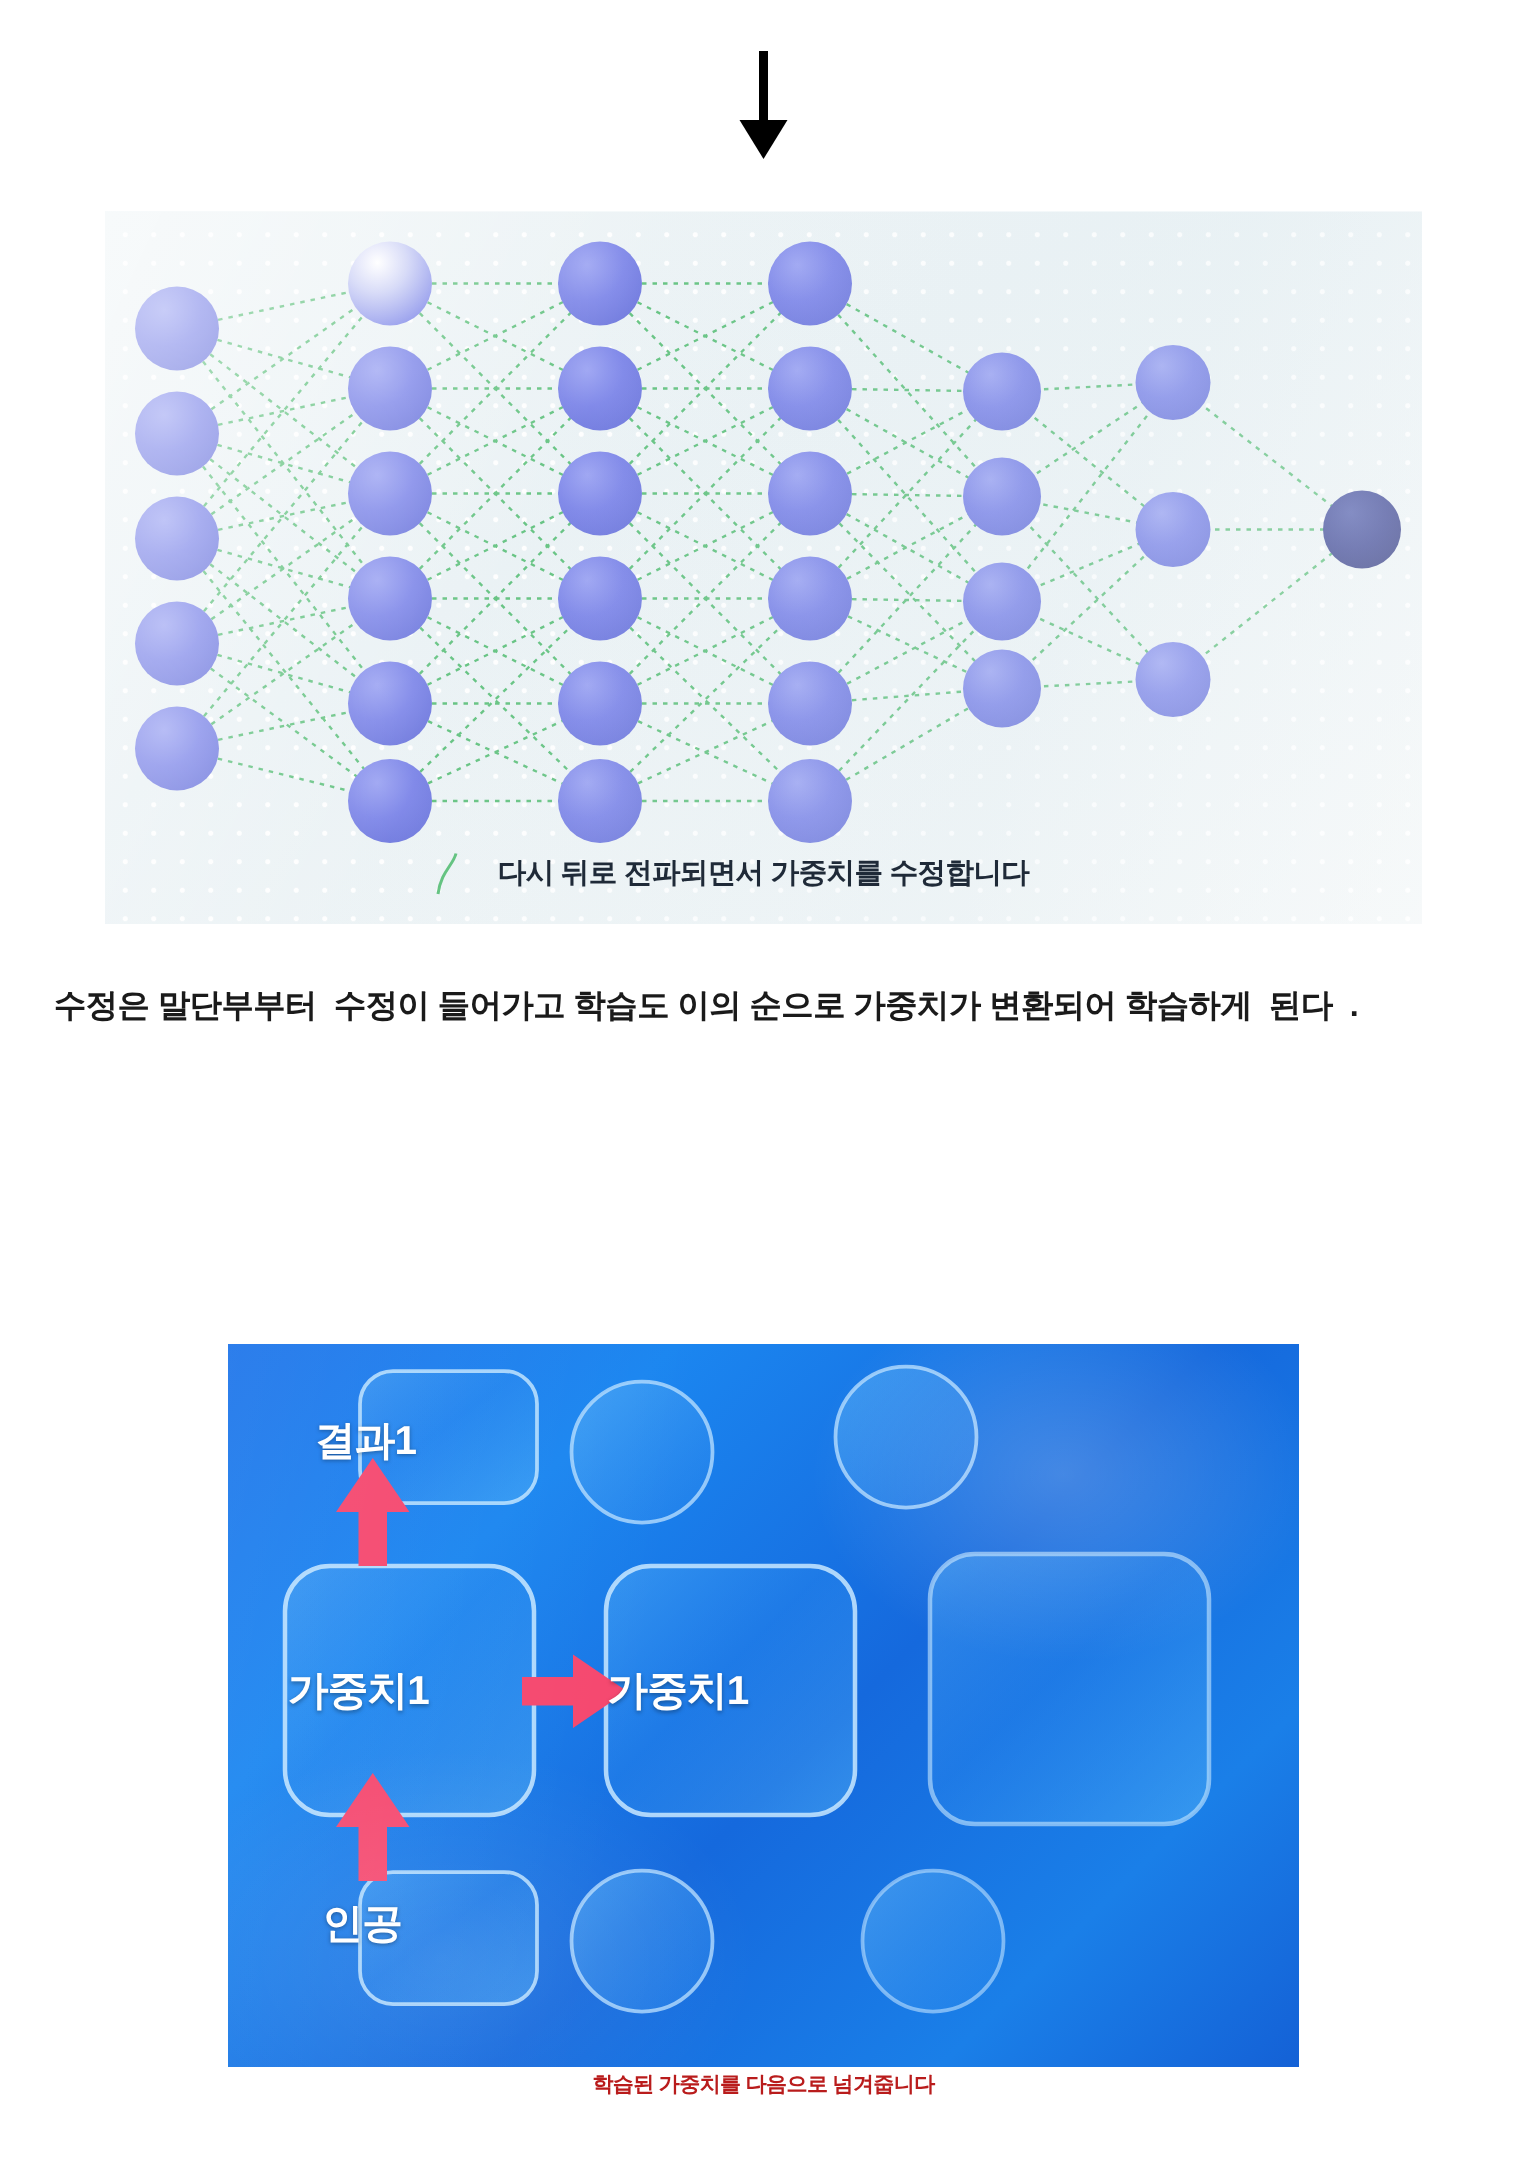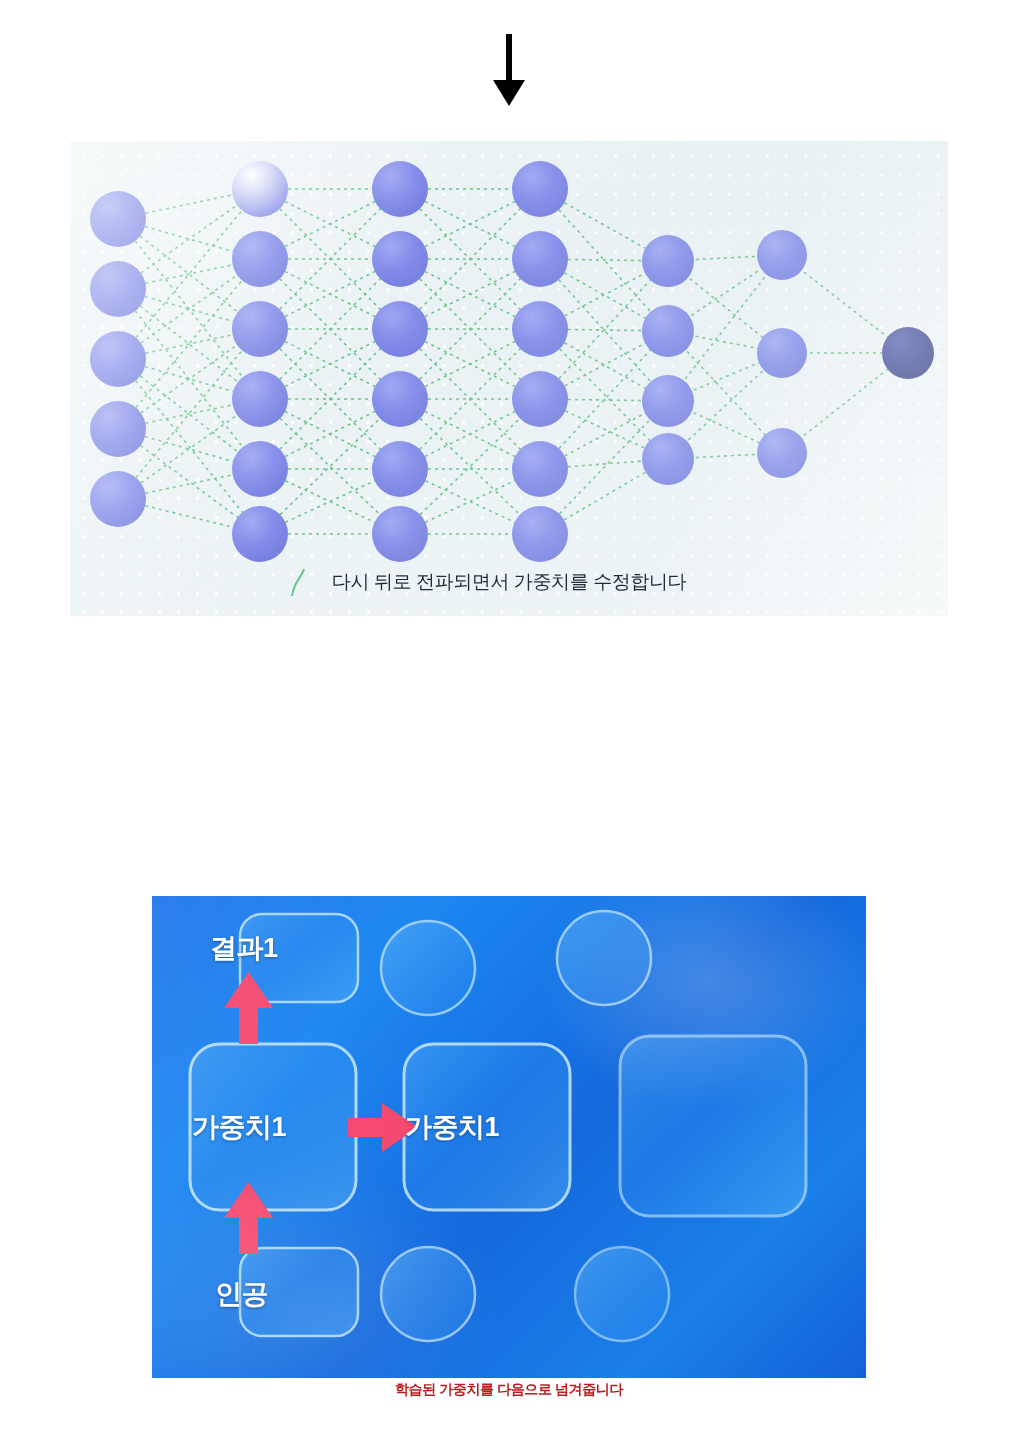--- a/index.html
+++ b/index.html
@@ -52,21 +52,21 @@
     pointer-events: none;
   }
   .nn-svg { position: absolute; inset: 0; }
   .nn-caption {
     position: absolute;
     left: 0;
     top: 428px;
     width: 878px;
     text-align: center;
     font-size: 19px;
-    font-weight: 400;
+    font-weight: 700;
     color: #1f2a38;
     letter-spacing: -0.4px;
   }
 
   
   .text-block {
     position: absolute;
     left: 36px;
     top: 655px;
     width: 950px;
@@ -308,20 +308,21 @@
     </g>
 
     <path d="M222 455 C 224 440, 232 436, 234 428" stroke="#49b96a" stroke-width="2" fill="none" opacity="0.9"></path>
   </svg>
 
   <div class="nn-sheen"></div>
   <div class="nn-caption">다시 뒤로 전파되면서 가중치를 수정합니다</div>
 </div>
 
 <div class="text-block">
+  <div class="text-line">수정은 말단부부터  수정이 들어가고 학습도 이의 순으로 가중치가 변환되어 학습하게  된다  .</div>
 </div>
 
 <div class="blue-panel">
   <svg class="blue-svg" width="714" height="482" viewBox="0 0 714 482">
     <defs>
       <linearGradient id="tileGrad" x1="0" y1="0" x2="1" y2="1">
         <stop offset="0%" stop-color="#4da7f5" stop-opacity="0.55"></stop>
         <stop offset="45%" stop-color="#2f8ef0" stop-opacity="0.30"></stop>
         <stop offset="100%" stop-color="#58b6f8" stop-opacity="0.45"></stop>
       </linearGradient>
@@ -355,19 +356,19 @@
     </g>
 
     <g>
       <rect x="196" y="222" width="42" height="19" fill="#f5486f"></rect>
       <polygon points="266,231.5 230,207 230,256" fill="#f5486f"></polygon>
     </g>
   </svg>
 
   <div class="glare"></div>
 
-  <div class="bp-label" style="left:58px; top:34px;">결과1</div>
+  <div class="bp-label" style="left:58px; top:46px;">결과1</div>
   <div class="bp-label" style="left:40px; top:213px;">가중치1</div>
   <div class="bp-label" style="left:253px; top:213px;">가중치1</div>
-  <div class="bp-label" style="left:63px; top:380px;">인공</div>
+  <div class="bp-label" style="left:63px; top:368px;">인공</div>
 </div>
 
 <div class="bottom-caption">학습된 가중치를 다음으로 넘겨줍니다</div>
 
 </body></html>

